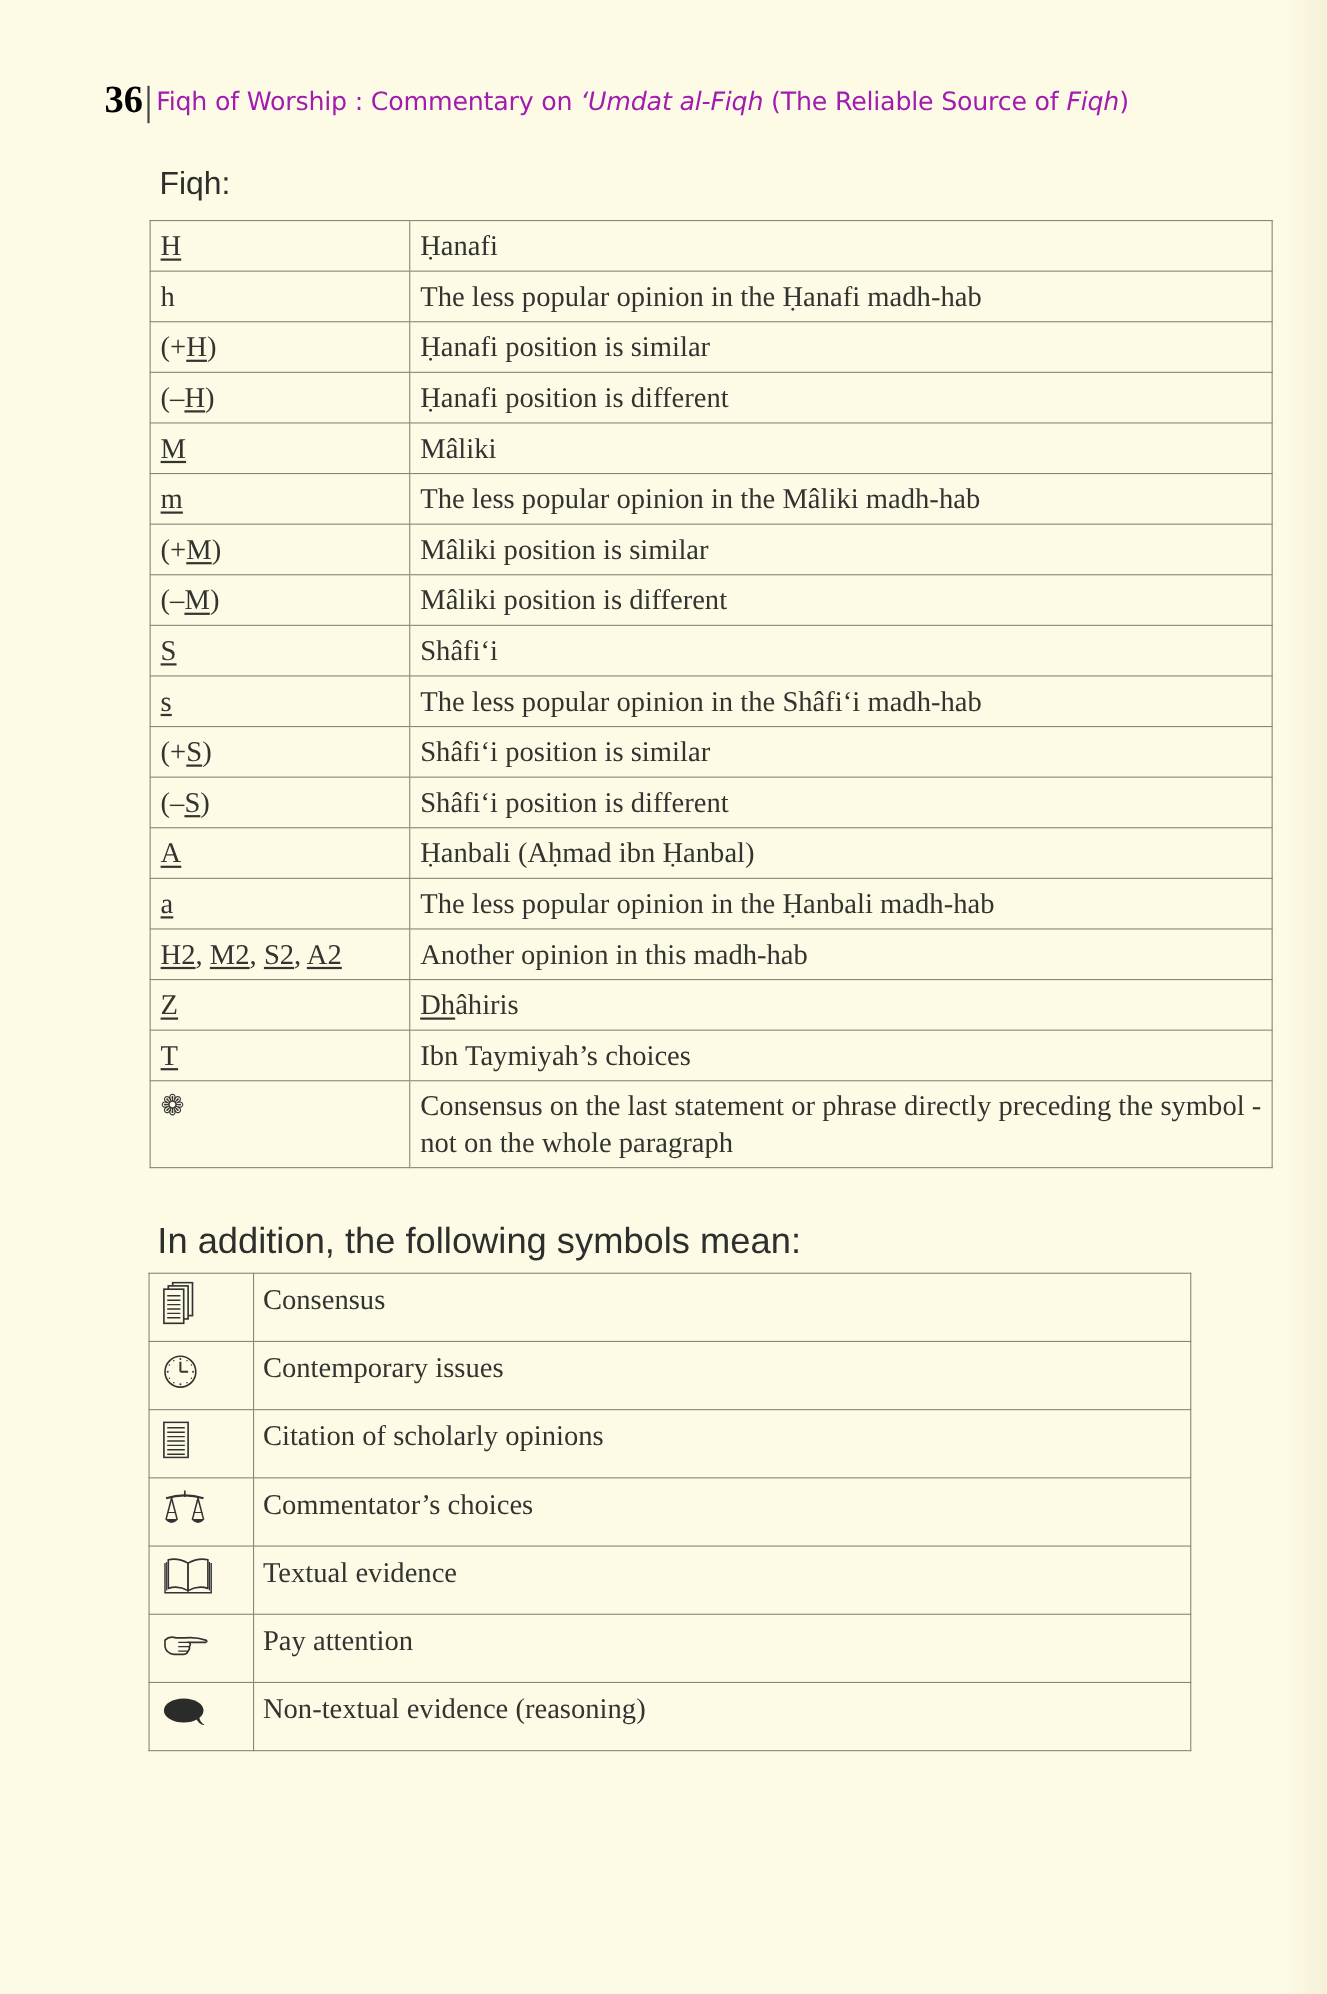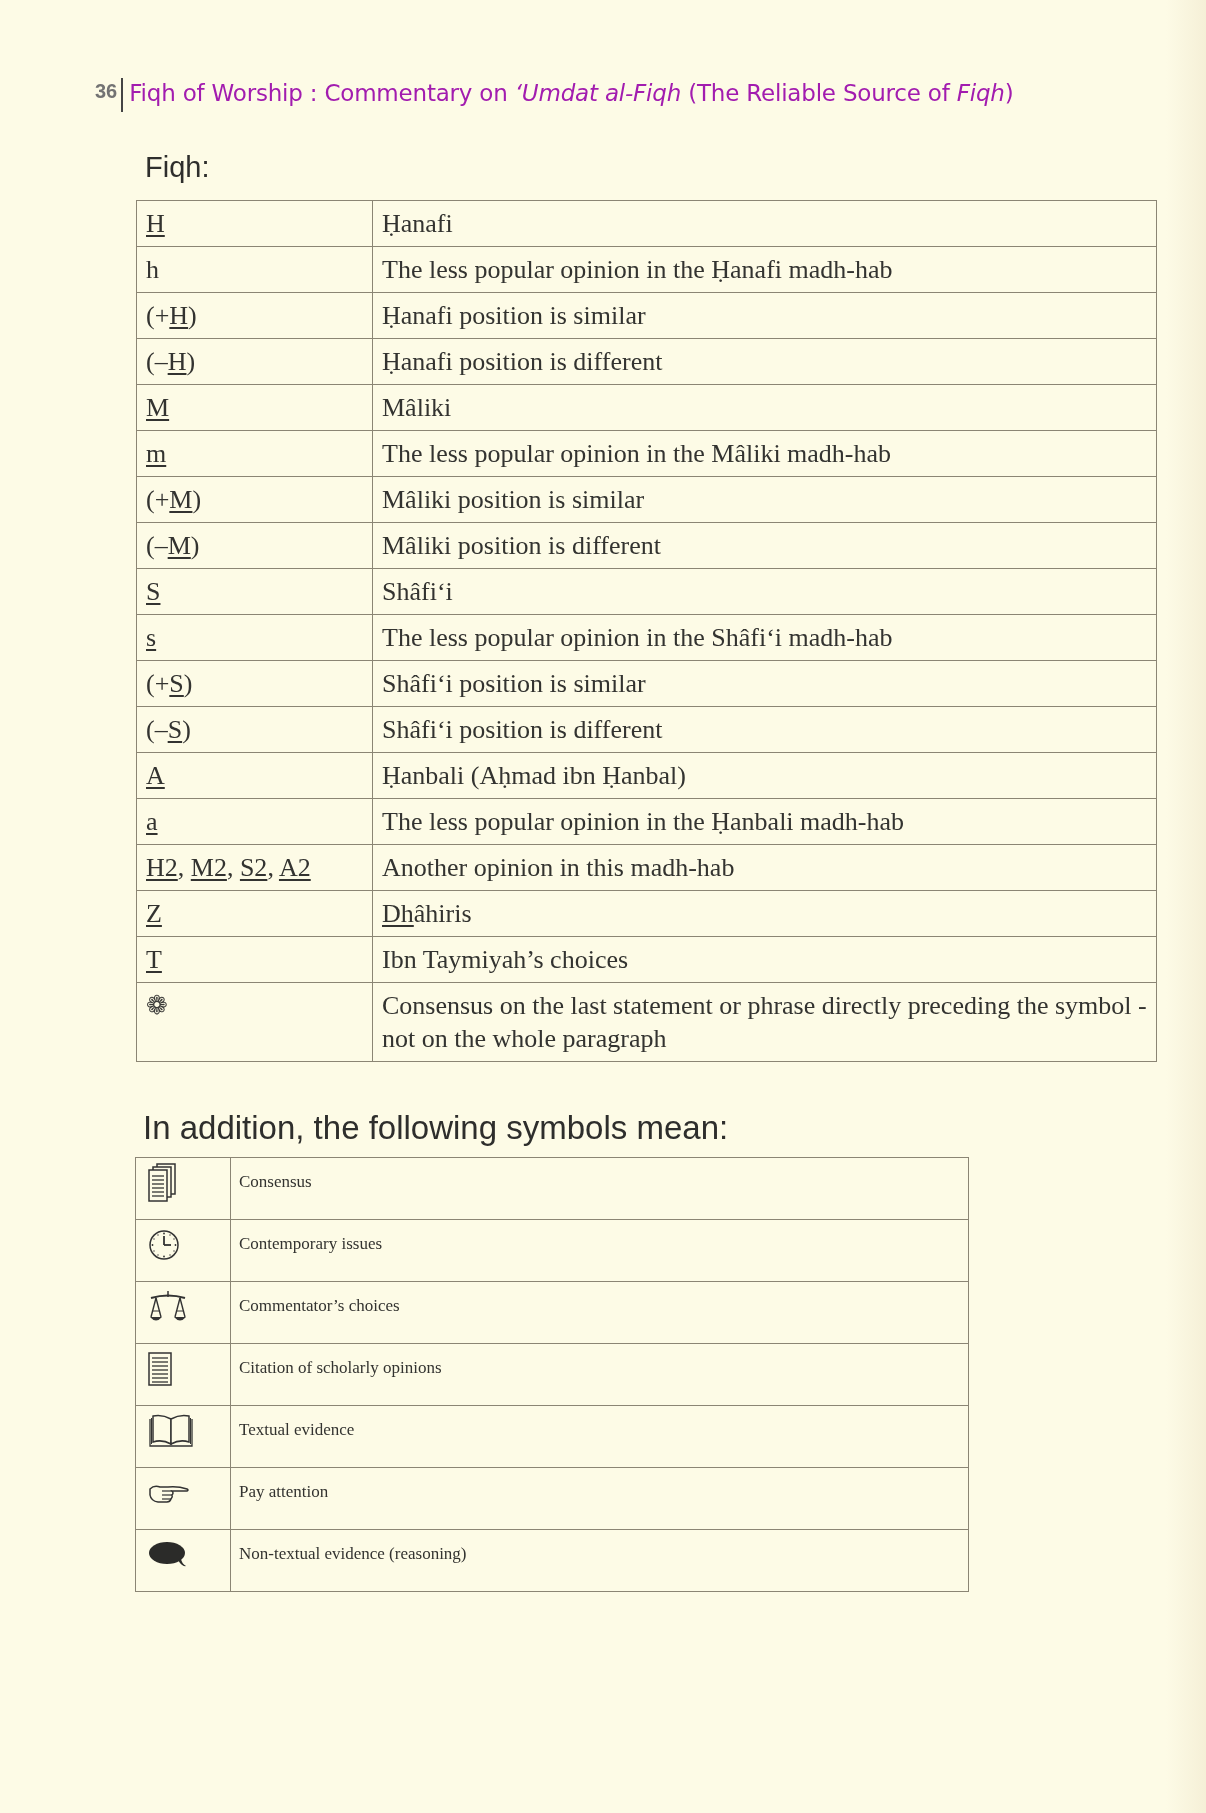--- a/index.html
+++ b/index.html
@@ -12,22 +12,22 @@
     .page-shade {
       position: absolute; right: 0; top: 0; width: 40px; height: 100%;
       background: linear-gradient(to right, rgba(253,251,230,0), rgba(240,232,205,0.6));
     }
     .running-head {
       position: absolute; left: 95px; top: 72px;
       display: flex; align-items: flex-end;
       font-family: "DejaVu Sans", sans-serif;
     }
     .page-num {
-      font-family: Liberation Sans, sans-serif;
-      font-weight: bold; font-size: 20px; color: #737373;
+      font-family: Liberation Serif, serif;
+      font-weight: bold; font-size: 35px; color: #000000;
       line-height: 30px;
     }
     .head-bar {
       width: 2px; height: 34px; background: #444; margin: 0 6px 0 4px;
       position: relative; top: 6px;
     }
     .head-title {
       font-size: 23px; color: #a21caf; line-height: 26px; letter-spacing: -0.2px;
     }
     .head-title i { font-style: italic; }
@@ -41,21 +41,21 @@
 
     table { border-collapse: collapse; position: absolute;
       font-family: "Liberation Serif", serif; color: #333330; }
     td { border: 1.5px solid #8b8574; vertical-align: top; }
 
     #fiqh-table { left: 136px; top: 200px; width: 1021px; font-size: 26px; }
     #fiqh-table td { padding: 6px 8px 6px 9px; line-height: 33px; height: 33px; }
     #fiqh-table td.abbr { width: 218px; }
     .u { text-decoration: underline; text-underline-offset: 3px; text-decoration-thickness: 1.5px; }
 
-    #symbols-table { left: 135px; top: 1157px; width: 834px; font-size: 17px; }
+    #symbols-table { left: 135px; top: 1157px; width: 948px; font-size: 26px; }
     #symbols-table td { height: 45px; padding: 4px 8px; line-height: 33px; }
     #symbols-table td.icon-cell { width: 82px; vertical-align: middle; padding: 0 0 0 12px; }
     #symbols-table td.meaning { padding-top: 7px; padding-bottom: 9px; }
     .sym-icon { display: block; }
     .star-icon { font-size: 26px; color: #3a3a38; }
   </style>
 </head>
 <body>
 
 <div class="page-shade"></div>
@@ -186,56 +186,56 @@
                 <circle cx="10" cy="6" r="0.7"></circle>
               </g>
               <line x1="16" y1="16" x2="16" y2="7" stroke="#333" stroke-width="1.8"></line>
               <line x1="16" y1="16" x2="23" y2="16" stroke="#333" stroke-width="1.8"></line>
             </svg></span>
         </td>
         <td class="meaning">Contemporary issues</td>
       </tr>
       <tr>
         <td class="icon-cell">
-          <span class="sym-icon"><svg width="40" height="36" viewBox="0 0 40 36">
-              <line x1="20" y1="2" x2="20" y2="8" stroke="#333" stroke-width="1.5"></line>
-              <path d="M3 9 Q20 4 37 9" fill="none" stroke="#333" stroke-width="2"></path>
-              <g stroke="#333" stroke-width="1.4" fill="none">
-                <line x1="8" y1="9" x2="3" y2="28"></line>
-                <line x1="8" y1="9" x2="13" y2="28"></line>
-                <line x1="32" y1="9" x2="27" y2="28"></line>
-                <line x1="32" y1="9" x2="37" y2="28"></line>
-              </g>
-              <path d="M2 28 Q8 35 14 28 Z" fill="#333"></path>
-              <path d="M26 28 Q32 35 38 28 Z" fill="#333"></path>
-              <path d="M4 22 L12 22" stroke="#333" stroke-width="1"></path>
-              <path d="M28 22 L36 22" stroke="#333" stroke-width="1"></path>
-            </svg></span>
-        </td>
-        <td class="meaning">Commentator’s choices</td>
-      </tr>
-      <tr>
-        <td class="icon-cell">
           <span class="sym-icon"><svg width="24" height="34" viewBox="0 0 24 34">
               <rect x="1" y="1" width="22" height="32" fill="#fdfbe6" stroke="#333" stroke-width="1.5"></rect>
               <g stroke="#333" stroke-width="1.3">
                 <line x1="4" y1="6" x2="20" y2="6"></line>
                 <line x1="4" y1="10" x2="20" y2="10"></line>
                 <line x1="4" y1="14" x2="20" y2="14"></line>
                 <line x1="4" y1="18" x2="20" y2="18"></line>
                 <line x1="4" y1="22" x2="20" y2="22"></line>
                 <line x1="4" y1="26" x2="20" y2="26"></line>
                 <line x1="4" y1="30" x2="20" y2="30"></line>
               </g>
             </svg></span>
         </td>
         <td class="meaning">Citation of scholarly opinions</td>
       </tr>
       <tr>
         <td class="icon-cell">
+          <span class="sym-icon"><svg width="40" height="36" viewBox="0 0 40 36">
+              <line x1="20" y1="2" x2="20" y2="8" stroke="#333" stroke-width="1.5"></line>
+              <path d="M3 9 Q20 4 37 9" fill="none" stroke="#333" stroke-width="2"></path>
+              <g stroke="#333" stroke-width="1.4" fill="none">
+                <line x1="8" y1="9" x2="3" y2="28"></line>
+                <line x1="8" y1="9" x2="13" y2="28"></line>
+                <line x1="32" y1="9" x2="27" y2="28"></line>
+                <line x1="32" y1="9" x2="37" y2="28"></line>
+              </g>
+              <path d="M2 28 Q8 35 14 28 Z" fill="#333"></path>
+              <path d="M26 28 Q32 35 38 28 Z" fill="#333"></path>
+              <path d="M4 22 L12 22" stroke="#333" stroke-width="1"></path>
+              <path d="M28 22 L36 22" stroke="#333" stroke-width="1"></path>
+            </svg></span>
+        </td>
+        <td class="meaning">Commentator’s choices</td>
+      </tr>
+      <tr>
+        <td class="icon-cell">
           <span class="sym-icon"><svg width="46" height="36" viewBox="0 0 46 36">
               <path d="M2 6 L2 33 L44 33 L44 6" fill="none" stroke="#333" stroke-width="1.3"></path>
               <path d="M5 3 Q14 1 23 6 L23 31 Q14 26 5 29 Z" fill="#fdfbe6" stroke="#333" stroke-width="1.5"></path>
               <path d="M41 3 Q32 1 23 6 L23 31 Q32 26 41 29 Z" fill="#fdfbe6" stroke="#333" stroke-width="1.5"></path>
               <line x1="3.5" y1="5" x2="3.5" y2="31" stroke="#333" stroke-width="1"></line>
               <line x1="42.5" y1="5" x2="42.5" y2="31" stroke="#333" stroke-width="1"></line>
             </svg></span>
         </td>
         <td class="meaning">Textual evidence</td>
       </tr>

